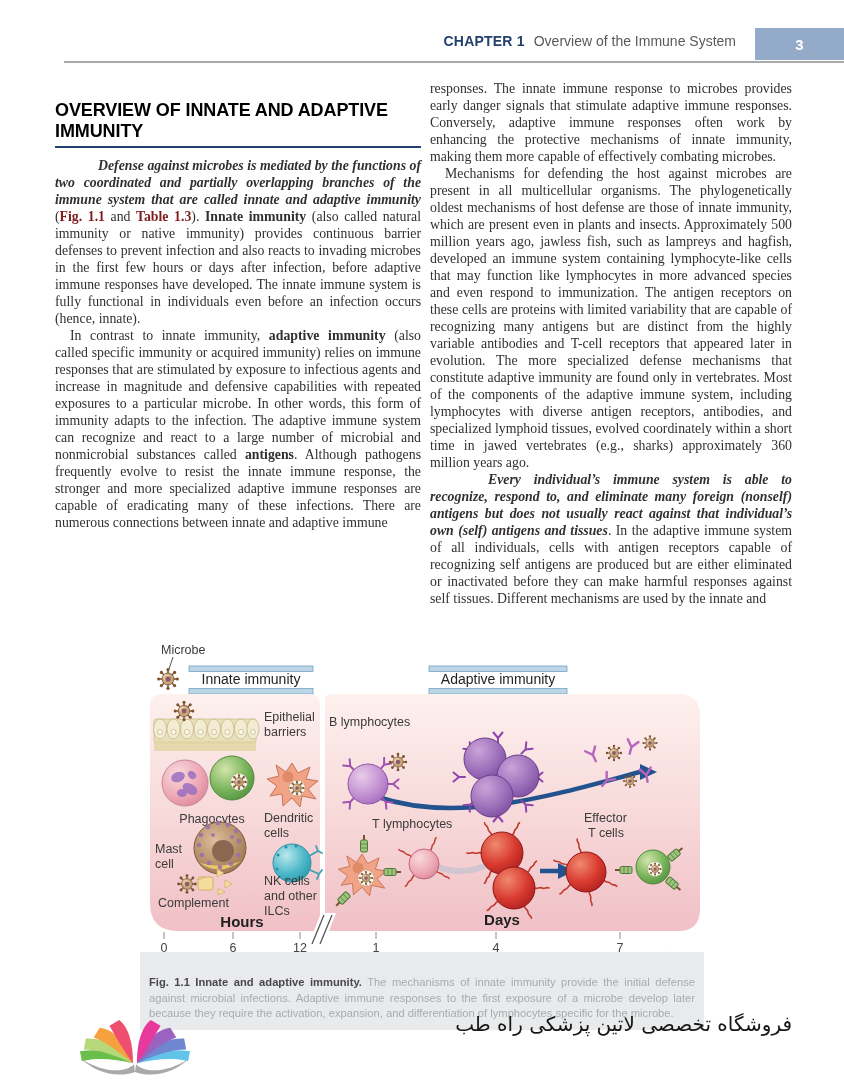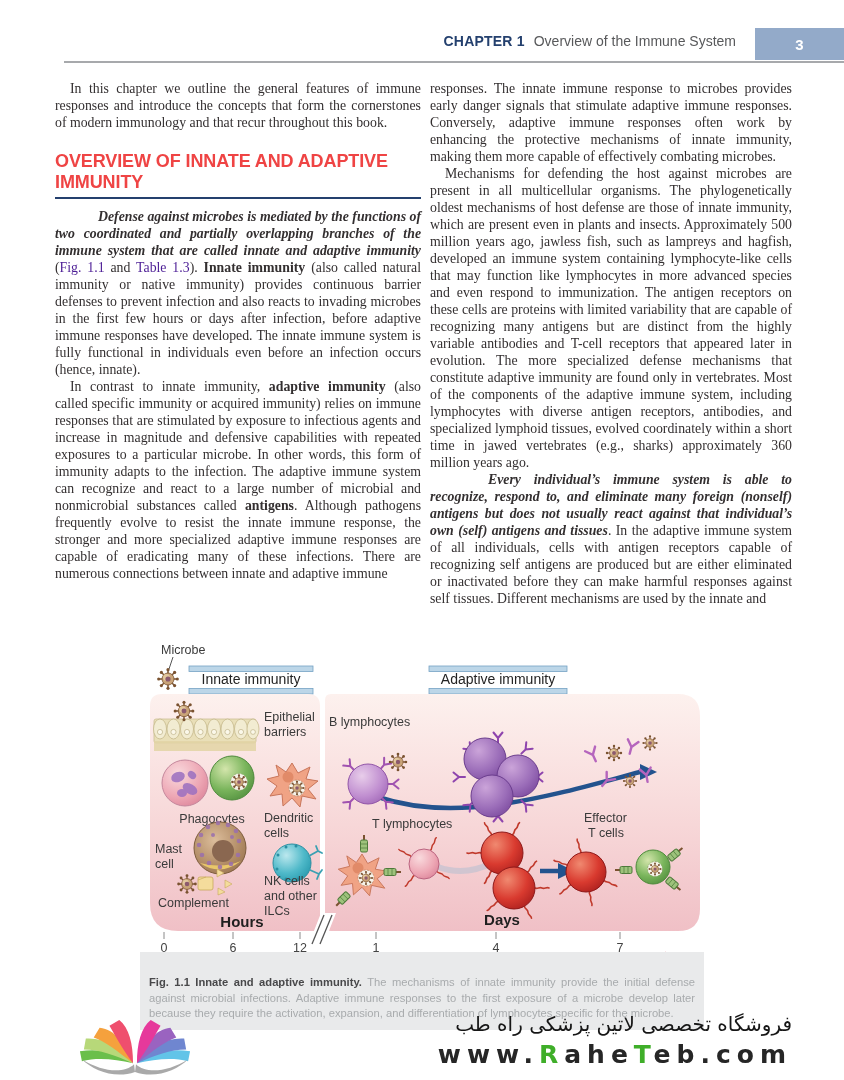--- a/index.html
+++ b/index.html
@@ -18,23 +18,23 @@
 
   
   .columns{position:absolute;top:80px;left:55px;width:737px;display:flex;gap:9px;}
   .col{font-size:13.8px;line-height:17px;text-align:justify;}
   .col-left{width:366px;}
   .col-right{width:362px;}
   .col p{margin:0;}
   .indent{text-indent:15px;}
   .bi{font-weight:bold;font-style:italic;margin-left:43px;}
   .b{font-weight:bold;}
-  .ref{color:#4c1d95;}
+  .ref{color:#7f1d1d;font-weight:bold;}
   .section-heading{font-family:"Liberation Sans",sans-serif;font-weight:bold;font-size:18px;
-                   line-height:20.5px;color:#ef4444;border-bottom:2.5px solid #24406e;
+                   line-height:20.5px;color:#000000;border-bottom:2.5px solid #24406e;
                    padding-bottom:5px;margin:20px 0 9px 0;text-align:left;letter-spacing:-.1px;}
 
   
   .figure-wrap{position:absolute;top:641px;left:140px;width:564px;height:345px;text-decoration:underline;}
   .fl{font-family:"Liberation Sans",sans-serif;font-size:12.5px;fill:#3a3a3a;}
   .flb{font-family:"Liberation Sans",sans-serif;font-size:15px;font-weight:bold;fill:#1f1f1f;}
   .fh{font-family:"Liberation Sans",sans-serif;font-size:14px;fill:#232323;}
   .ftick{font-family:"Liberation Sans",sans-serif;font-size:12.5px;fill:#434343;}
 
   
@@ -55,21 +55,20 @@
 <body>
 
 <div class="running-head"><span class="chapter-label">CHAPTER 1</span><span class="chapter-title">Overview of the Immune System</span></div>
 <div class="page-tab">
     <span>3</span>
   </div>
 <div class="header-rule"></div>
 
 <div class="columns">
   <div class="col col-left">
-    <p class="indent">In this chapter we outline the general features of immune responses and introduce the concepts that form the cornerstones of modern immunology and that recur throughout this book.</p>
     <h2 class="section-heading">OVERVIEW OF INNATE AND ADAPTIVE IMMUNITY</h2>
     <p><span class="bi">Defense against microbes is mediated by the functions of two coordinated and partially overlapping branches of the immune system that are called innate and adaptive immunity</span><span> (</span><span class="ref">Fig. 1.1</span><span> and </span><span class="ref">Table 1.3</span><span>). </span><span class="b">Innate immunity</span><span> (also called natural immunity or native immunity) provides continuous barrier defenses to prevent infection and also reacts to invading microbes in the first few hours or days after infection, before adaptive immune responses have developed. The innate immune system is fully functional in individuals even before an infection occurs (hence, innate).</span></p>
     <p class="indent"><span>In contrast to innate immunity, </span><span class="b">adaptive immunity</span><span> (also called specific immunity or acquired immunity) relies on immune responses that are stimulated by exposure to infectious agents and increase in magnitude and defensive capabilities with repeated exposures to a particular microbe. In other words, this form of immunity adapts to the infection. The adaptive immune system can recognize and react to a large number of microbial and nonmicrobial substances called </span><span class="b">antigens</span><span>. Although pathogens frequently evolve to resist the innate immune response, the stronger and more specialized adaptive immune responses are capable of eradicating many of these infections. There are numerous connections between innate and adaptive immune</span></p>
   </div>
   <div class="col col-right">
     <p>responses. The innate immune response to microbes provides early danger signals that stimulate adaptive immune responses. Conversely, adaptive immune responses often work by enhancing the protective mechanisms of innate immunity, making them more capable of effectively combating microbes.</p>
     <p class="indent">Mechanisms for defending the host against microbes are present in all multicellular organisms. The phylogenetically oldest mechanisms of host defense are those of innate immunity, which are present even in plants and insects. Approximately 500 million years ago, jawless fish, such as lampreys and hagfish, developed an immune system containing lymphocyte-like cells that may function like lymphocytes in more advanced species and even respond to immunization. The antigen receptors on these cells are proteins with limited variability that are capable of recognizing many antigens but are distinct from the highly variable antibodies and T-cell receptors that appeared later in evolution. The more specialized defense mechanisms that constitute adaptive immunity are found only in vertebrates. Most of the components of the adaptive immune system, including lymphocytes with diverse antigen receptors, antibodies, and specialized lymphoid tissues, evolved coordinately within a short time in jawed vertebrates (e.g., sharks) approximately 360 million years ago.</p>
     <p class="indent"><span class="bi">Every individual’s immune system is able to recognize, respond to, and eliminate many foreign (nonself) antigens but does not usually react against that individual’s own (self) antigens and tissues</span><span>. In the adaptive immune system of all individuals, cells with antigen receptors capable of recognizing self antigens are produced but are either eliminated or inactivated before they can make harmful responses against self tissues. Different mechanisms are used by the innate and</span></p>
   </div>
 </div>
@@ -428,14 +427,13 @@
       <path d="M58,56 C40,48 24,42 8,42 L10,31 C30,30 46,40 58,56 Z" fill="#6f86d0"></path>
       <path d="M58,56 C42,44 30,34 18,30 L24,20 C40,22 50,36 58,56 Z" fill="#9a63c0"></path>
       <path d="M58,56 C46,40 40,28 34,18 L44,12 C54,20 58,36 58,56 Z" fill="#e6399b"></path>
     </g>
     <path d="M6,52 C28,66 50,66 59,57 L60,65 C40,72 18,64 6,52 Z" fill="#a9a9a9"></path>
     <path d="M114,52 C92,66 70,66 61,57 L60,65 C80,72 102,64 114,52 Z" fill="#a9a9a9"></path>
   </svg>
 </div>
 <div class="footer-text">
   <div class="persian-line">فروشگاه تخصصی لاتین پزشکی  راه طب</div>
-  <div class="url-line"><span>www.</span><span class="url-green">R</span><span>ahe</span><span class="url-green">T</span><span>eb</span><span>.com</span></div>
 </div>
 
 </body></html>

